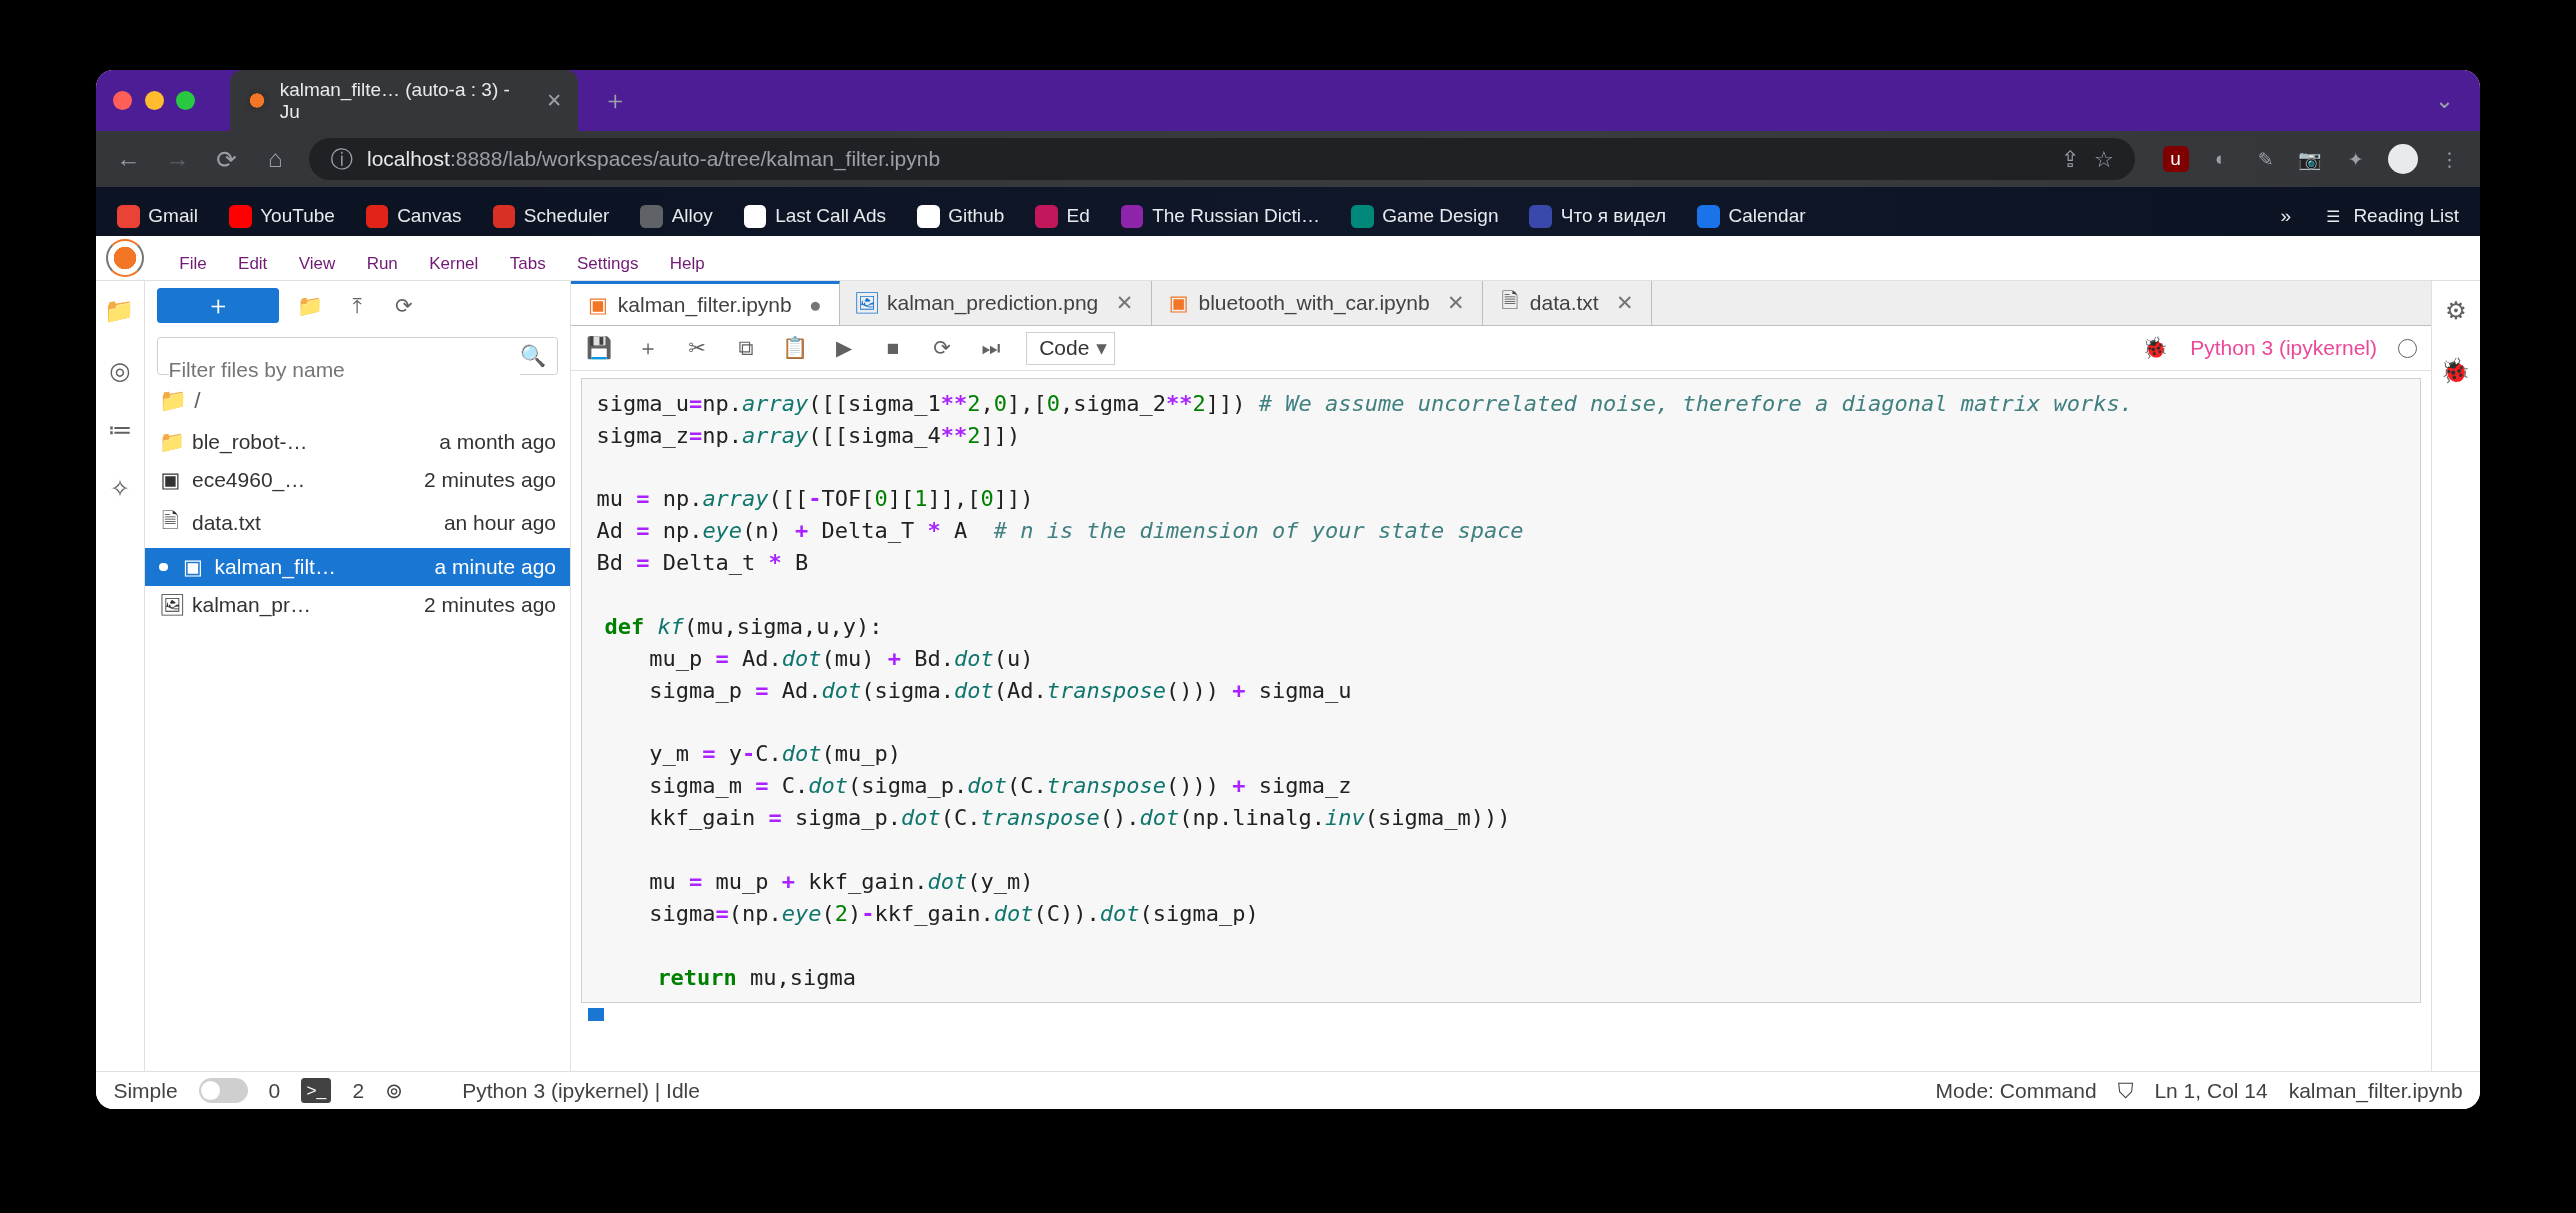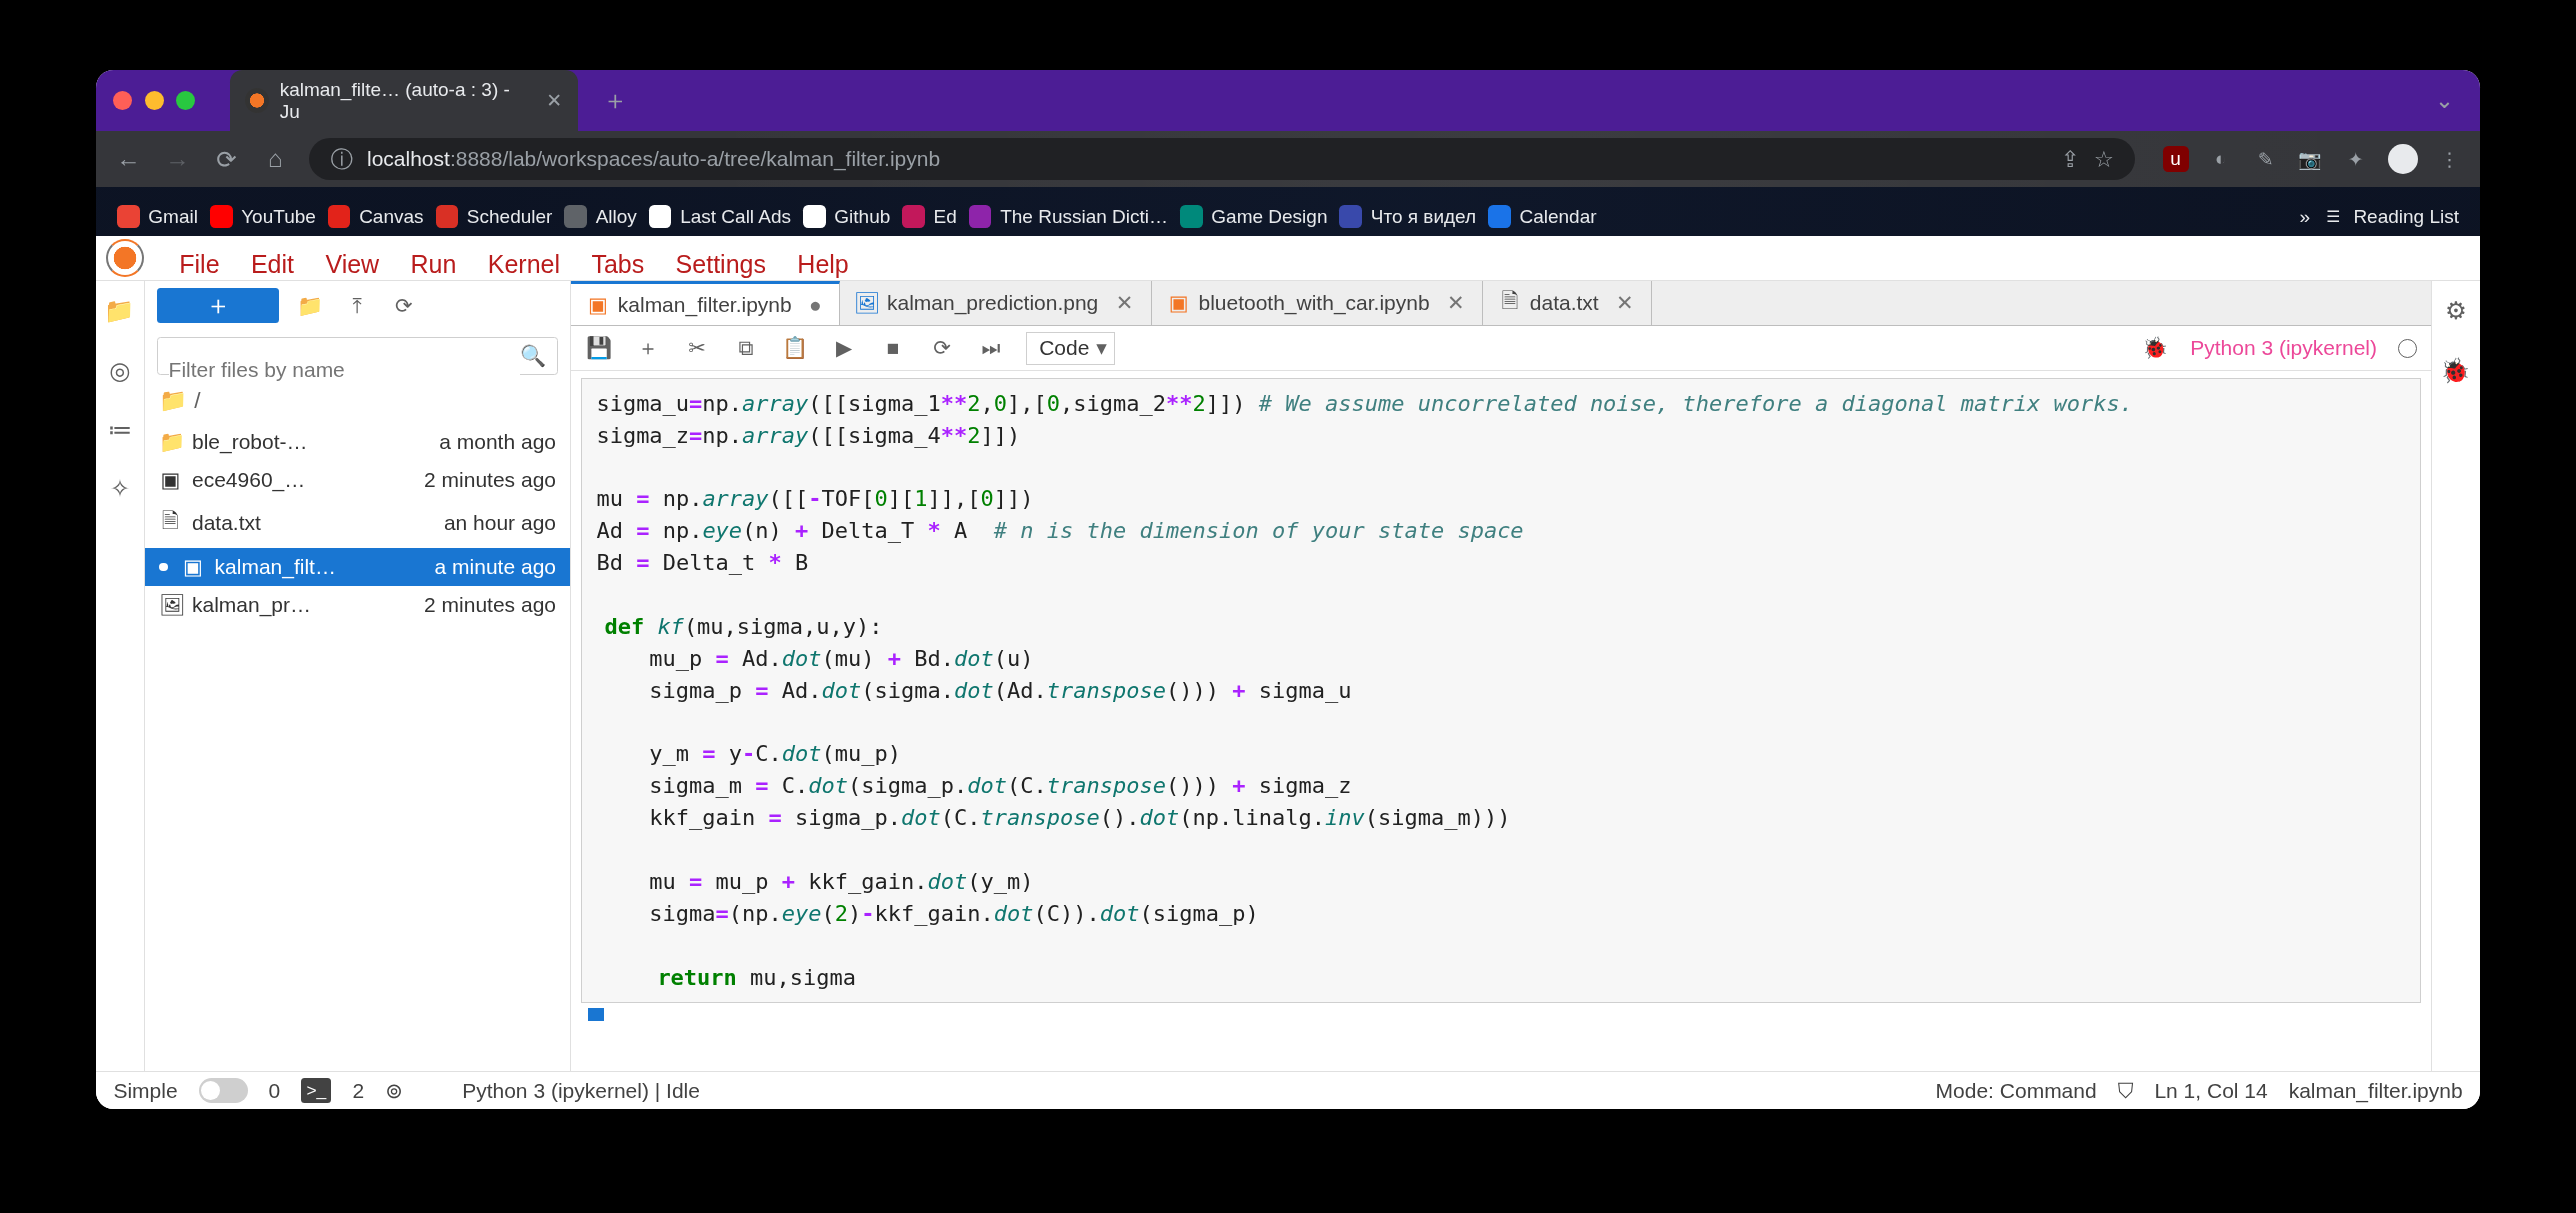--- a/index.html
+++ b/index.html
@@ -26,30 +26,30 @@
 .addrbtn { width: 30px; text-align: center; font-size: 24.4px; }
 .omnibox { flex: 1; background: #202124; border-radius: 35px; height: 42px; display: flex; align-items: center; padding: 0 21px; gap: 14px; }
 .omnibox .secure { color: #9aa0a6; }
 .urltext { color: #9aa0a6; font-size: 21px; }
 .urltext .host { color: #e8eaed; }
 .addr-right { display: flex; align-items: center; gap: 19px; margin-left: 8.7px; }
 .exticon { width: 26px; height: 26px; display: flex; align-items: center; justify-content: center; font-size: 19px; color: #9aa0a6; }
 .avatar { width: 30px; height: 30px; border-radius: 50%; background: #e8eaed; }
 
 
-.bookbar { background: linear-gradient(0deg, rgba(13,20,36,0.85), rgba(13,20,36,0.85)), radial-gradient(circle at 55% 40%, #1a2a4a 0%, #0a1020 70%); height: 49px; display: flex; align-items: flex-end; padding: 8px 21px; gap: 12px; color: #e8eaed; font-size: 19px; overflow: hidden; }
+.bookbar { background: linear-gradient(0deg, rgba(13,20,36,0.85), rgba(13,20,36,0.85)), radial-gradient(circle at 55% 40%, #1a2a4a 0%, #0a1020 70%); height: 49px; display: flex; align-items: flex-start; padding: 18px 21px; gap: 31px; color: #e8eaed; font-size: 19px; overflow: hidden; }
 .bkitem { display: flex; align-items: center; gap: 8.7px; white-space: nowrap; }
 .bkicon { width: 22.6px; height: 22.6px; border-radius: 5.2px; display: inline-flex; align-items: center; justify-content: center; font-size: 15.7px; }
 .bookbar .spacer { flex: 1; }
 
 
 .jlab { flex: 1; display: flex; flex-direction: column; background: #fff; min-height: 0; }
 .menubar { height: 45px; display: flex; align-items: center; padding: 0 10.4px; gap: 3.5px; border-bottom: 0.9px solid #e0e0e0; }
 .jlogo { width: 38px; height: 38px; border-radius: 50%; background: radial-gradient(circle,#f37626 46%, transparent 48%); margin-right: 15.7px; border: 2.6px solid #767676; border-top-color:#f37626; border-bottom-color:#f37626; }
-.menuitem { padding: 7px 15.7px; font-size: 25px; color: #b91c1c; margin-top: 12px; }
+.menuitem { padding: 7px 15.7px; font-size: 17px; color: #701a75; margin-top: 12px; }
 
 .jbody { flex: 1; display: flex; min-height: 0; }
 
 
 .activitybar { width: 49px; background: #fff; border-right: 0.9px solid #e0e0e0; display: flex; flex-direction: column; align-items: center; padding-top: 12.2px; gap: 24.4px; color: #616161; }
 .actbtn { width: 35px; height: 35px; display: flex; align-items: center; justify-content: center; font-size: 24.4px; }
 
 
 .filepanel { width: 426px; border-right: 0.9px solid #e0e0e0; display: flex; flex-direction: column; }
 .filetoolbar { height: 49px; display: flex; align-items: center; padding: 0 12.2px; gap: 15.7px; }

